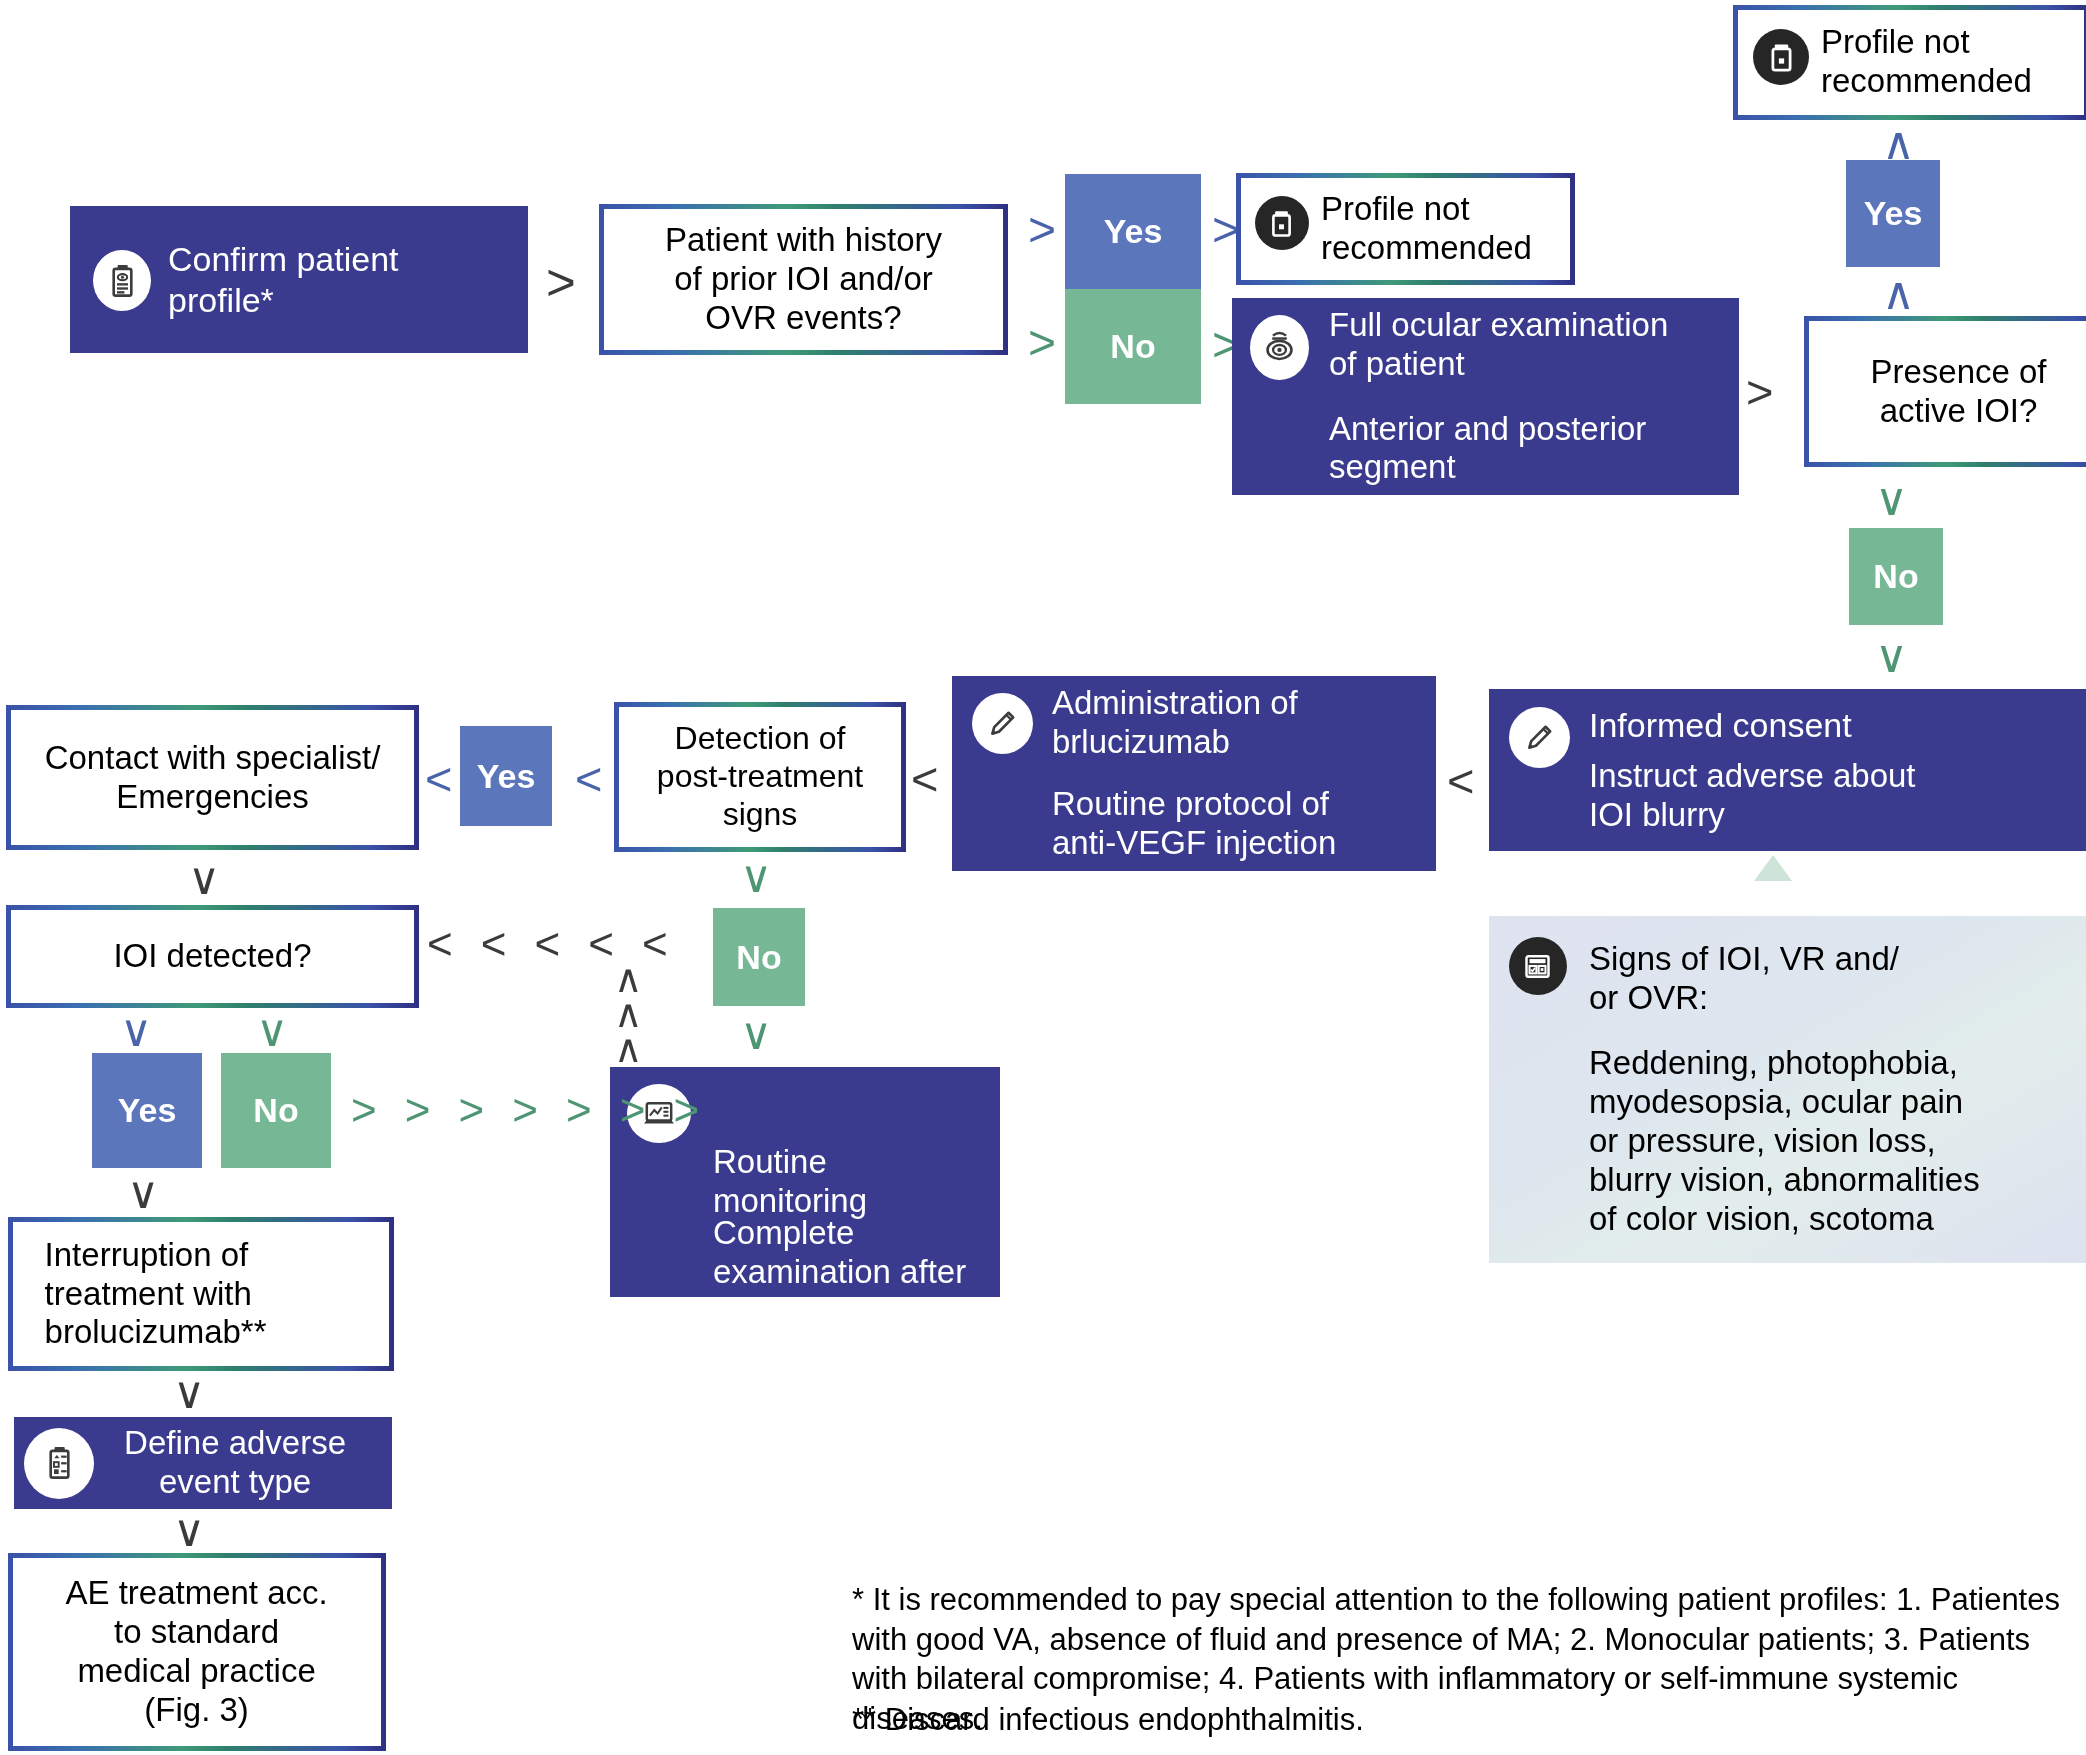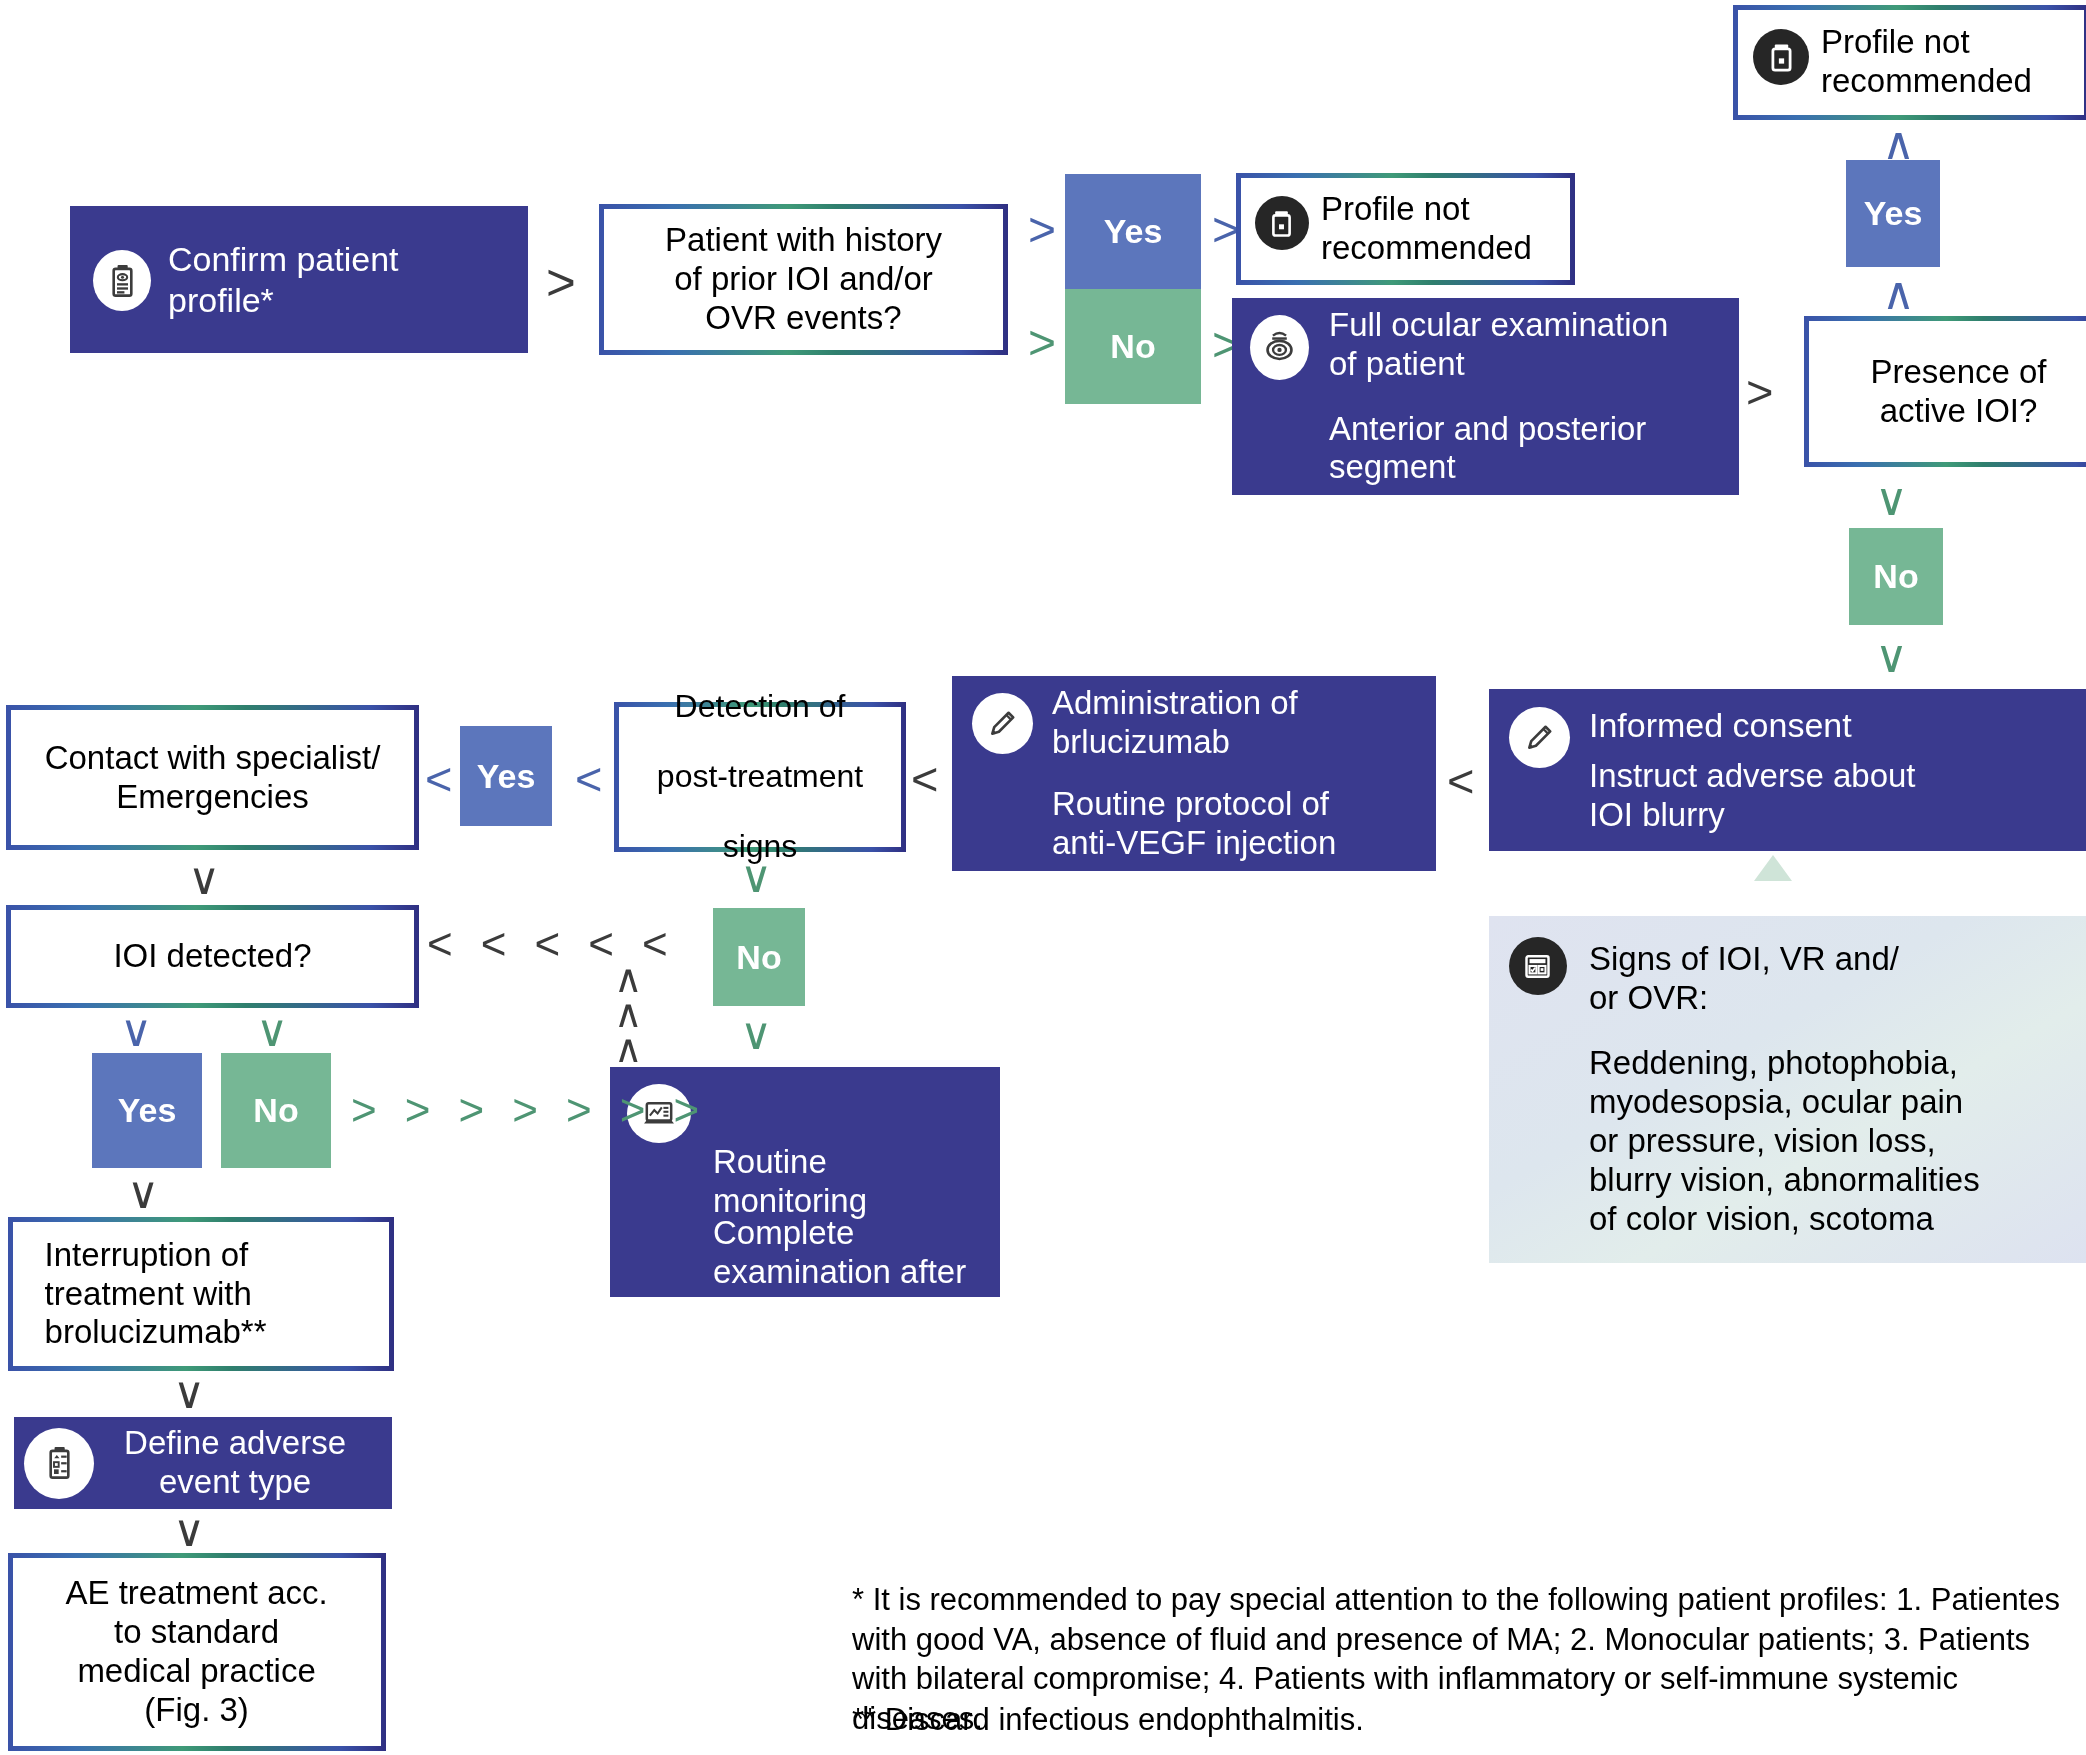--- a/index.html
+++ b/index.html
@@ -65,21 +65,21 @@
     align-items: center; justify-content: center;
     text-align: center;
     height: 100%;
   }
   .txt-left {
     display: flex; flex-direction: column;
     justify-content: center;
     height: 100%;
   }
   .ln { display: block; white-space: pre; }
-  .f42 { font-size: 32px; line-height: 1.18; gap: 32px; }
+  .f42 { font-size: 32px; line-height: 1.18; }
   .f44 { font-size: 33px; line-height: 1.18; }
   .f45 { font-size: 34px; line-height: 1.2; }
   .bold { font-weight: normal; }
 
   
   .badge {
     position: absolute;
     border-radius: 50%;
     display: flex; align-items: center; justify-content: center;
   }

